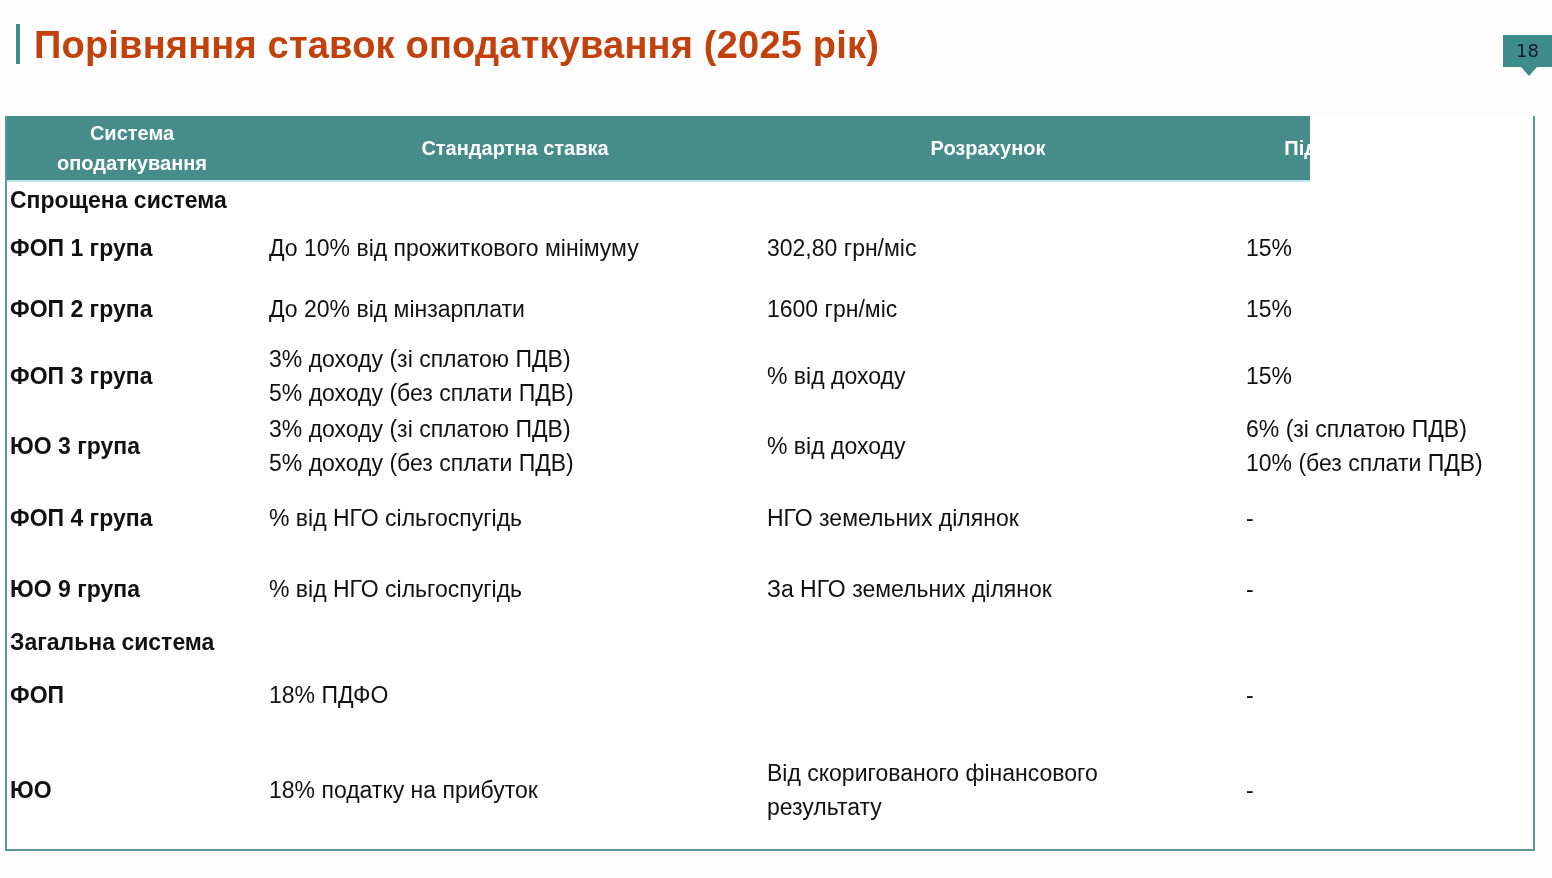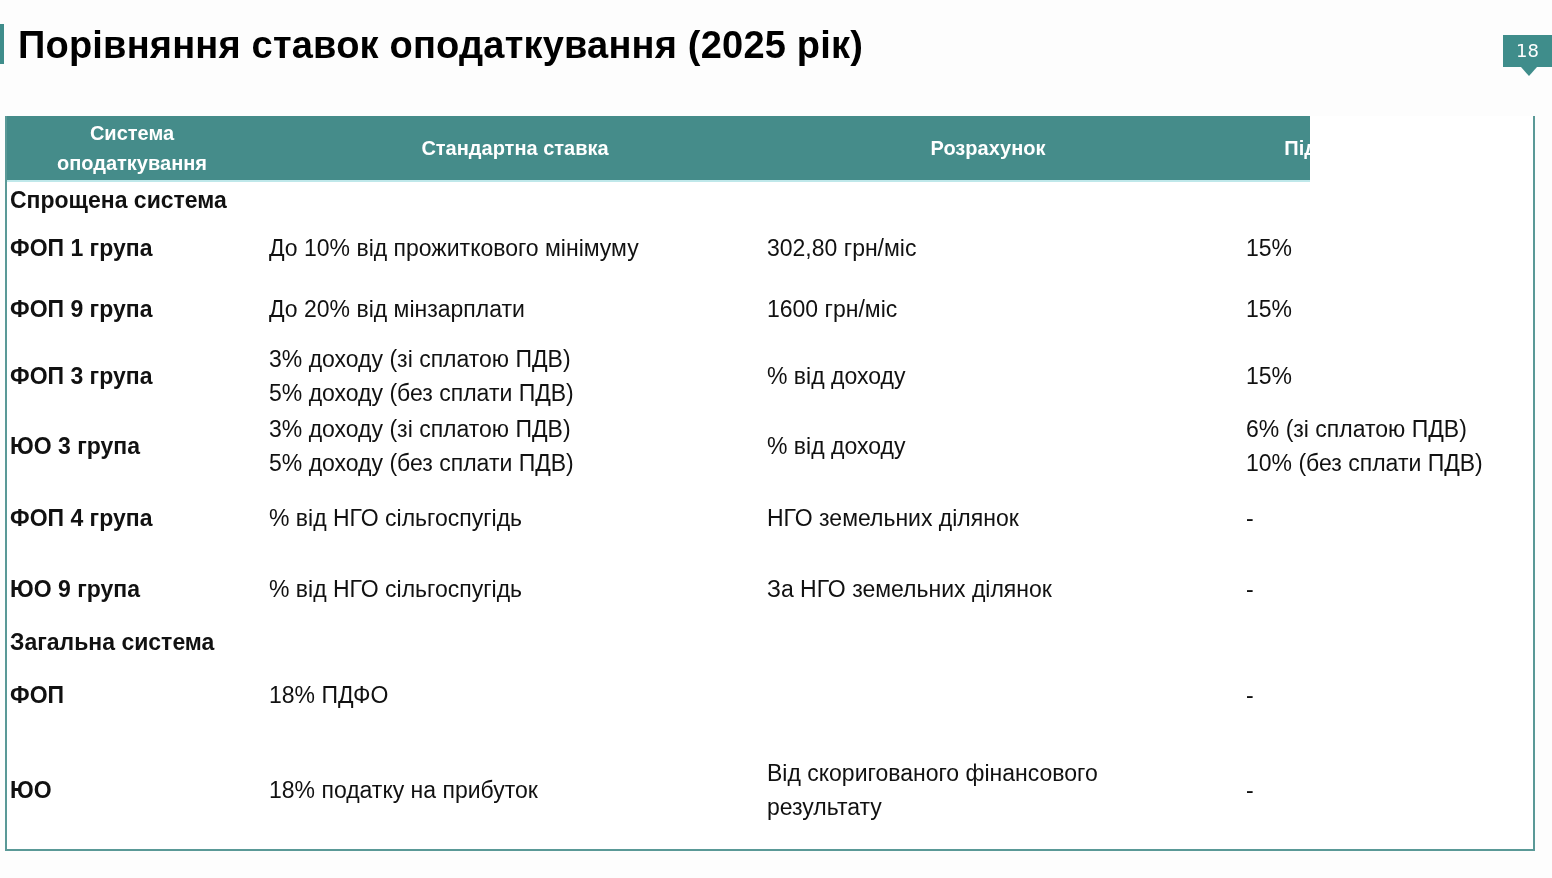--- a/index.html
+++ b/index.html
@@ -1,28 +1,28 @@
 <!DOCTYPE html>
 <html><head>
 <meta charset="utf-8">
 <style>
   html, body { margin: 0; padding: 0; }
   body {
     width: 1552px; height: 878px; background: #fdfdfd; position: relative; overflow: hidden;
     font-family: "Liberation Sans", sans-serif; color: #111;
   }
   .title {
-    position: absolute; left: 0; top: 24px; margin: 0;
+    position: absolute; left: 16px; top: 24px; margin: 0;
     font-family: "Liberation Sans", sans-serif; font-weight: bold; font-size: 38px;
-    color: #000000; letter-spacing: 0.2px; white-space: nowrap;
+    color: #c2410c; letter-spacing: 0.2px; white-space: nowrap;
   }
   .title .bar { display: inline-block; width: 4px; height: 40px; background: #3f8d8b; vertical-align: -6px; margin-right: 14px; }
   .page-badge {
     position: absolute; left: 1503px; top: 35px; width: 49px; height: 32px;
-    background: #3f8d8b; color: #ffffff; font-size: 18px; text-align: center; line-height: 32px;
+    background: #3f8d8b; color: #0f172a; font-size: 18px; text-align: center; line-height: 32px;
     font-family: "DejaVu Sans", sans-serif;
   }
   .page-badge::after {
     content: ""; position: absolute; left: 18px; top: 32px;
     border-left: 8px solid transparent; border-right: 8px solid transparent; border-top: 9px solid #3f8d8b;
   }
   .table-wrap {
     position: absolute; left: 5px; top: 116px; width: 1530px; height: 735px;
     border: 2px solid #5a9997; border-top: none; box-sizing: border-box; background: #fff;
   }
@@ -73,21 +73,21 @@
       </div>
     <div class="cell c2">
         <span>302,80 грн/міс</span>
       </div>
     <div class="cell c3">
         <span>15%</span>
       </div>
   </div>
 
   <div class="row" style="top:169px;height:48px;">
-    <div class="cell c0">ФОП 9 група</div>
+    <div class="cell c0">ФОП 2 група</div>
     <div class="cell c1">
         <span>До 20% від мінзарплати</span>
       </div>
     <div class="cell c2">
         <span>1600 грн/міс</span>
       </div>
     <div class="cell c3">
         <span>15%</span>
       </div>
   </div>

